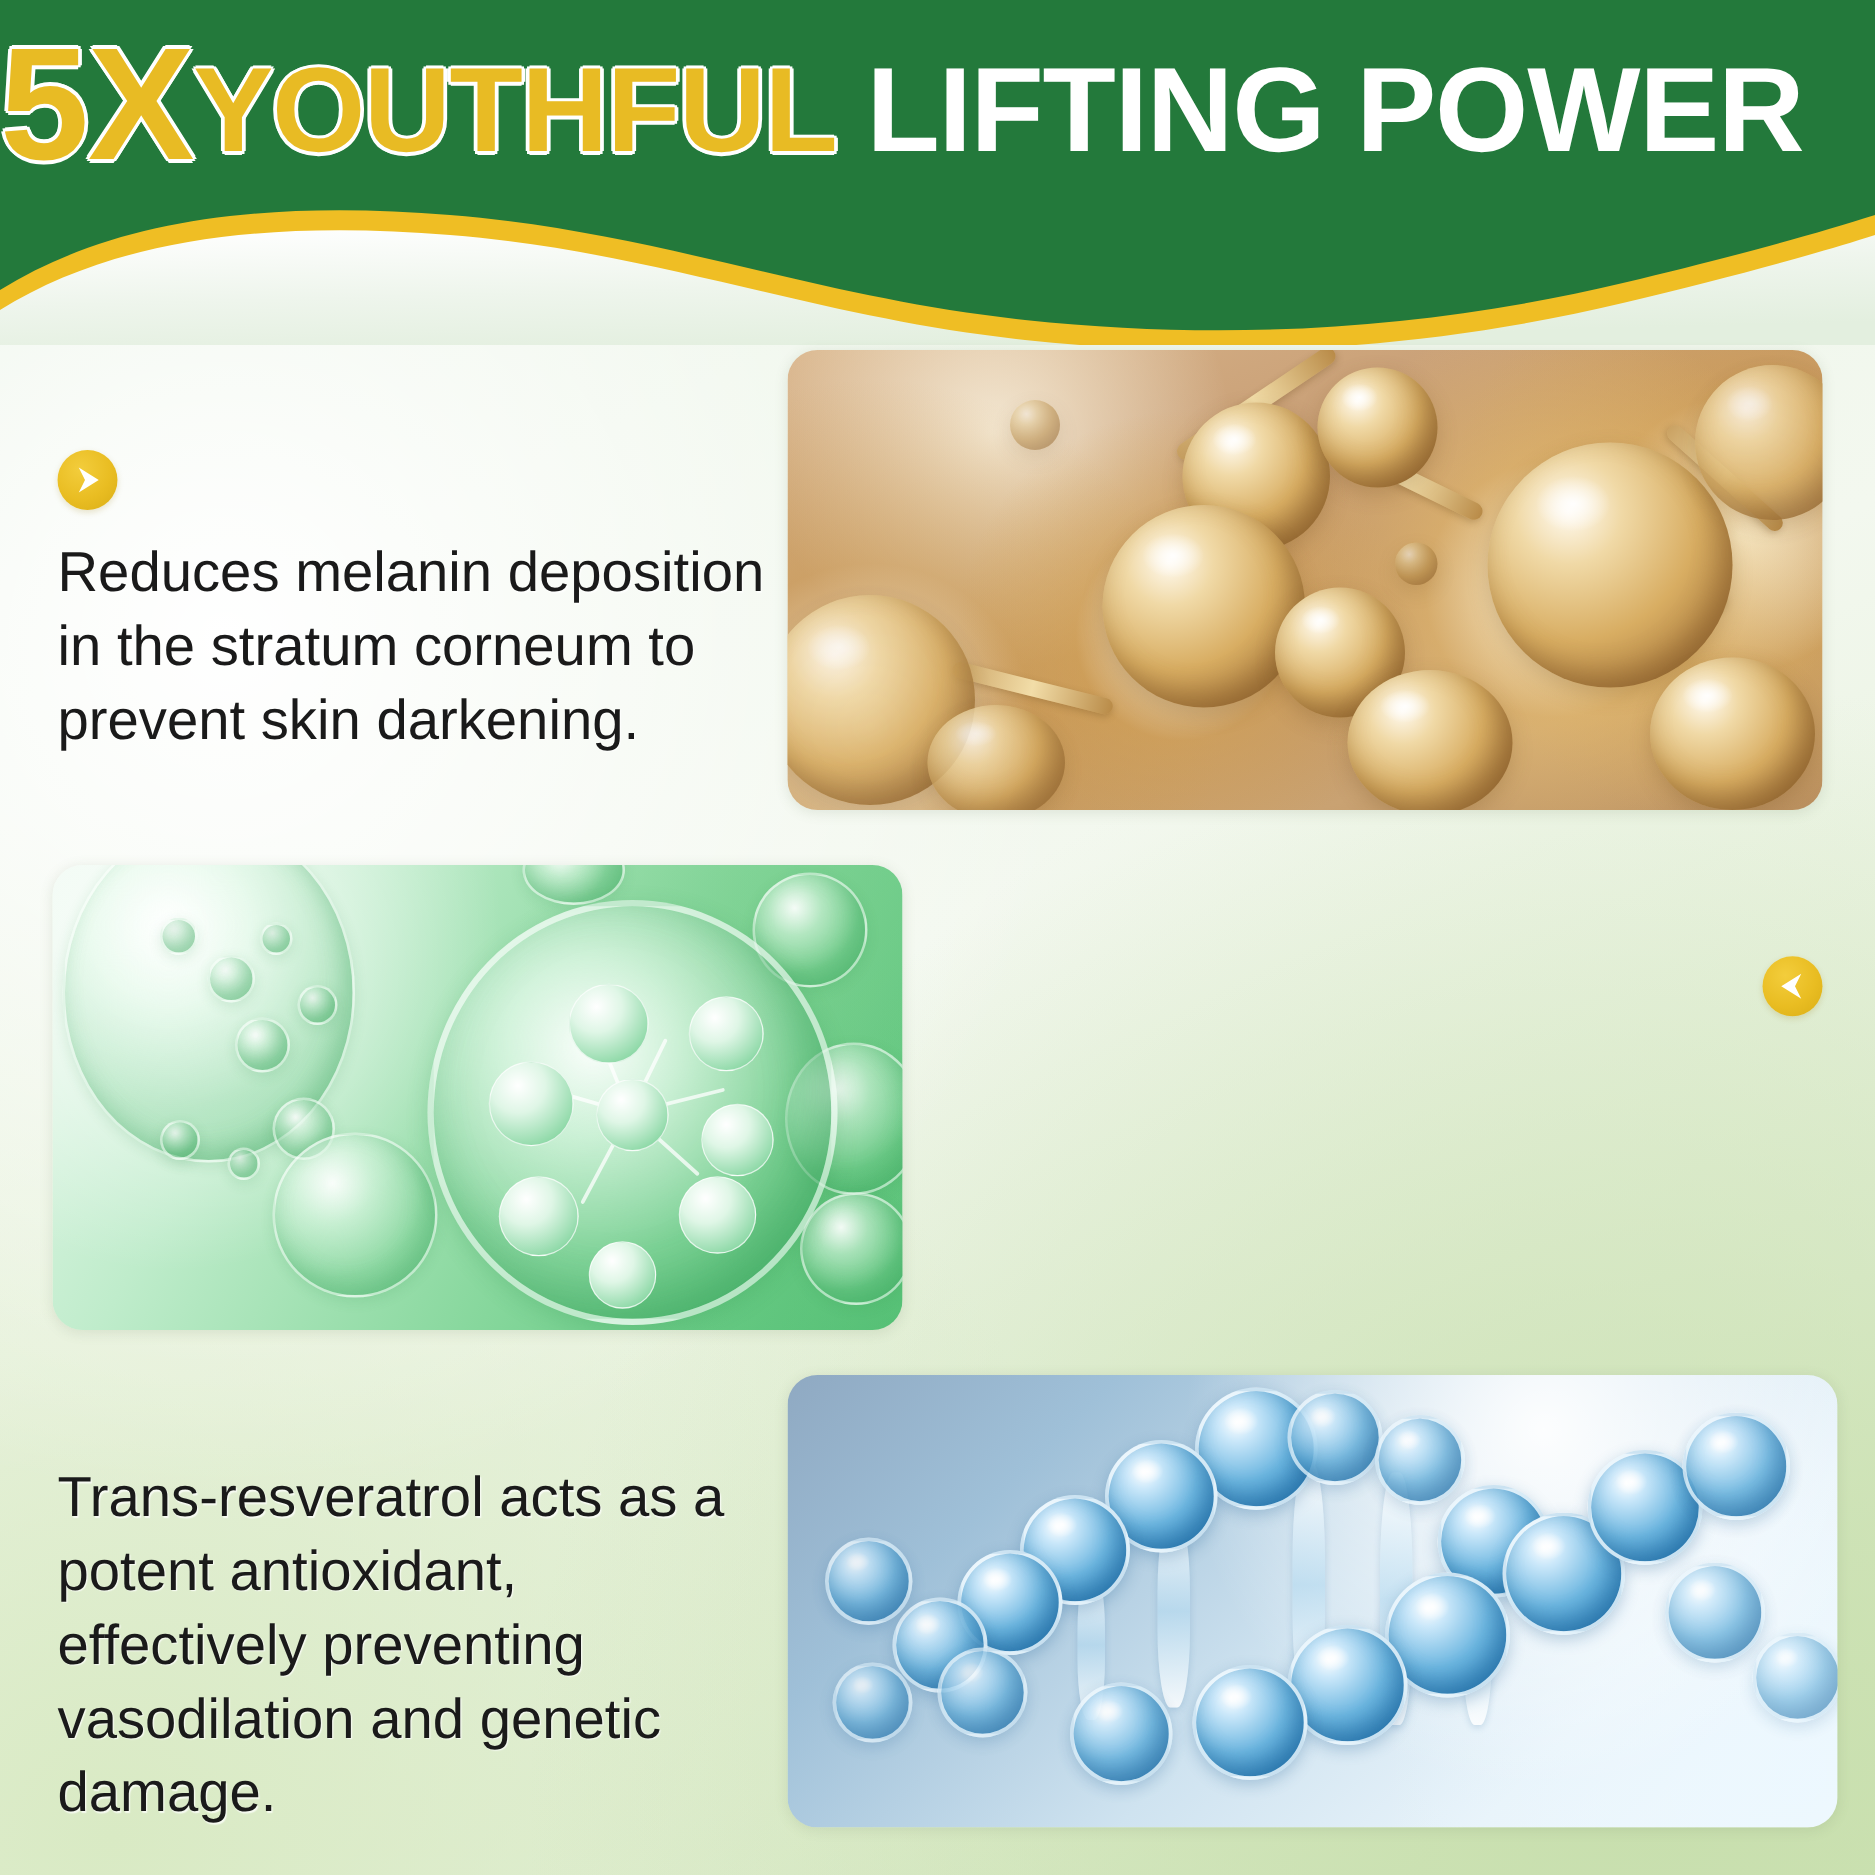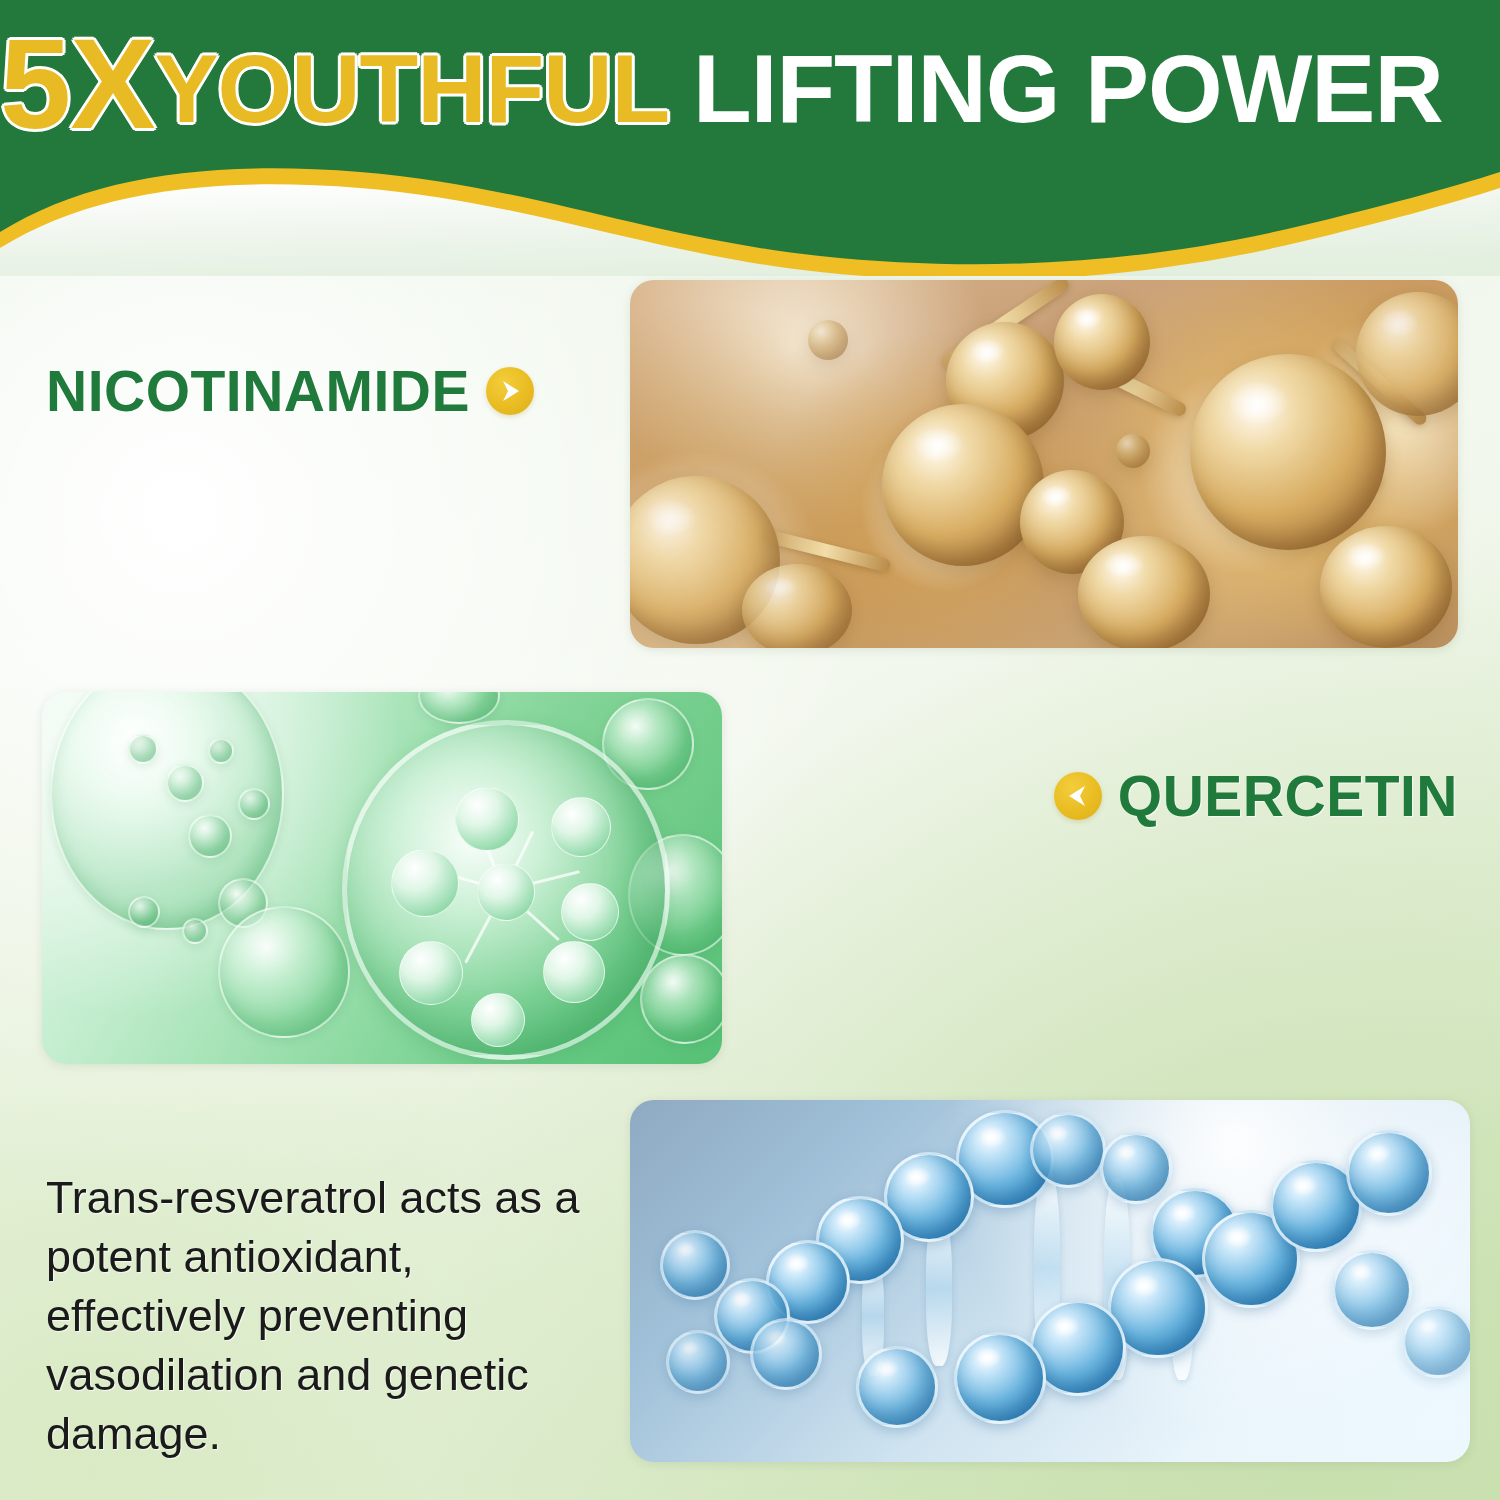--- a/index.html
+++ b/index.html
@@ -285,37 +285,36 @@
     <div class="dbead" style="left:702px;top:150px;width:74px;height:74px;opacity:.75;">
         <span class="sh"></span>
       </div>
     <div class="dbead" style="left:772px;top:206px;width:66px;height:66px;opacity:.6;">
         <span class="sh"></span>
       </div>
   </div>
 
   <div class="tblock tblock-left" style="top:360px;width:572px;">
     <div class="head-row">
-      <span class="htitle">NICOTINAMIDE</span>
       <span class="chip">
         <svg width="30" height="30" viewBox="0 0 30 30" aria-hidden="true">
           <path d="M8 5 L24 15 L8 25 L13 15 Z" fill="#ffffff"></path>
         </svg>
       </span>
     </div>
+    <div class="btext">Reduces melanin deposition in the stratum corneum to prevent skin darkening.</div>
   </div>
 
   <div class="tblock" style="right:42px;top:765px;width:560px;">
     <div class="head-row rt">
       <span class="chip">
         <svg width="30" height="30" viewBox="0 0 30 30" aria-hidden="true">
           <path d="M22 5 L6 15 L22 25 L17 15 Z" fill="#ffffff"></path>
         </svg>
       </span>
-      <span class="htitle">QUERCETIN</span>
     </div>
   </div>
 
   <div class="tblock tblock-left" style="top:1148px;width:560px;">
     <div class="btext">Trans-resveratrol acts as a potent antioxidant, effectively preventing vasodilation and genetic damage.</div>
   </div>
 
 </div>
 
 </body></html>

